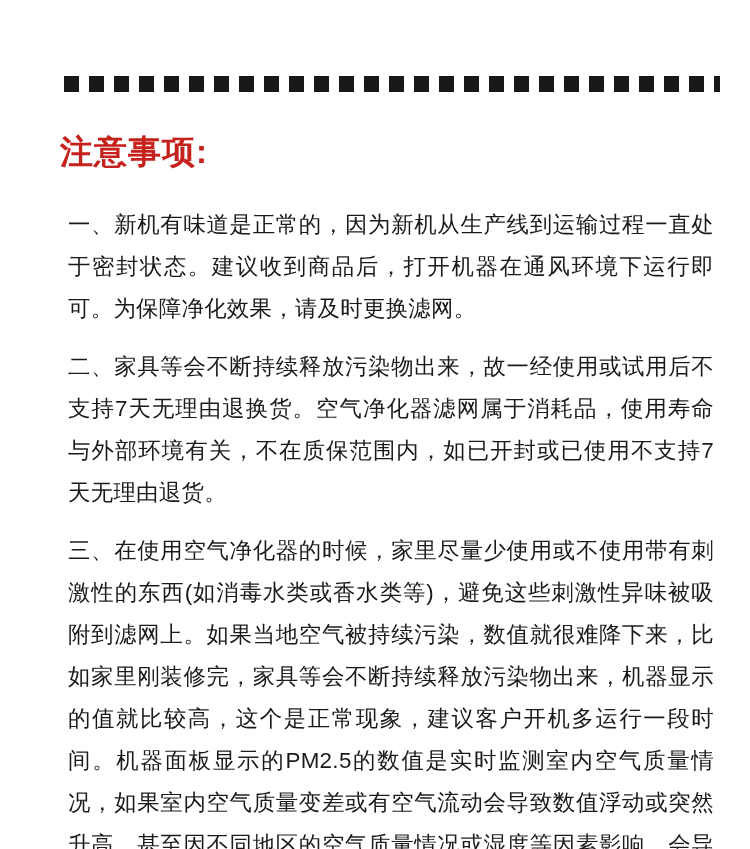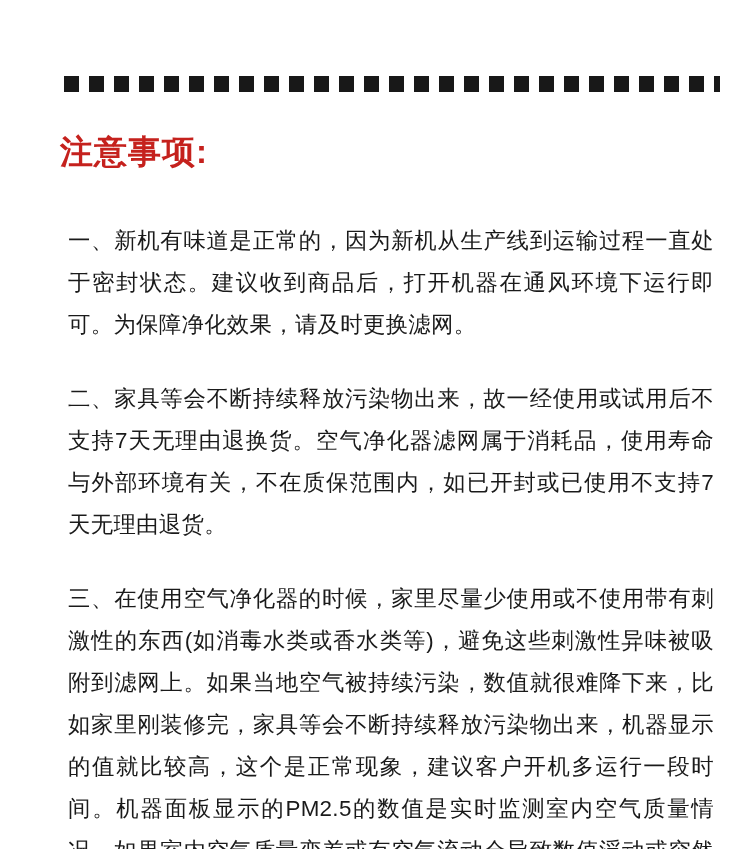--- a/index.html
+++ b/index.html
@@ -40,21 +40,20 @@
     margin: 9px 28px 0 28px;
   }
   .notice-body p {
     color: var(--body-text);
     font-size: 22.4px;
     line-height: 42px;
     font-weight: 400;
     text-align: justify;
     text-justify: inter-ideograph;
     letter-spacing: 0.3px;
-    margin-top: 16px;
   }
 </style>
 </head>
 <body>
 
 <div class="page">
   <div class="dashed-divider"></div>
   <h1 class="section-title">注意事项:</h1>
   <div class="notice-body">
     <p>一、新机有味道是正常的，因为新机从生产线到运输过程一直处于密封状态。建议收到商品后，打开机器在通风环境下运行即可。为保障净化效果，请及时更换滤网。</p>

